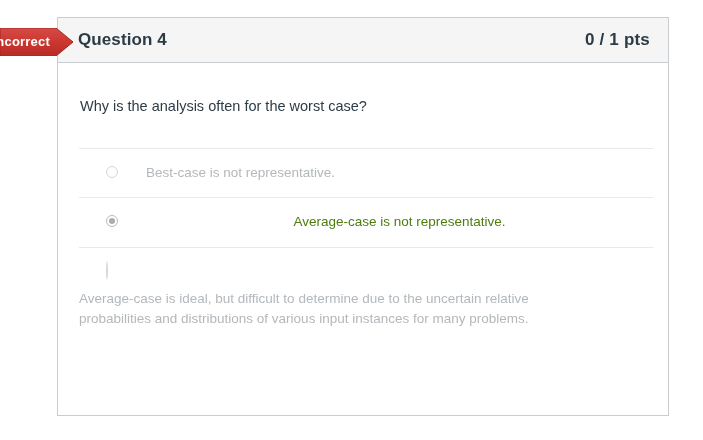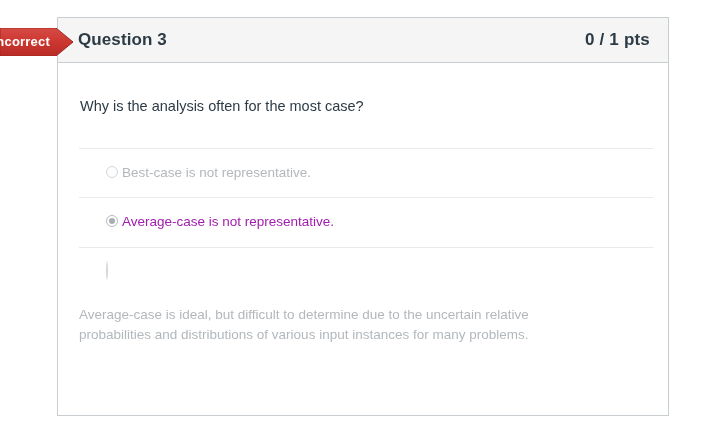--- a/index.html
+++ b/index.html
@@ -144,52 +144,53 @@
     width: 6px;
     height: 6px;
     border-radius: 50%;
     background: #a9adb0;
   }
 
   .answer-text {
     font-size: 13.5px;
     color: #b3b8bc;
     line-height: 1.5;
-    margin-left: 4px;
+    margin-left: 28px;
     flex: 1 1 auto;
   }
   .answer.selected .answer-text {
-    color: #a21caf;
+    color: #4d7c0f;
+    text-align: center;
   }
 
   
   .answer.stacked .answer-row {
     display: block;
   }
   .answer.stacked .radio {
     margin-left: 27px;
   }
   .answer.stacked .answer-text {
     margin-left: 0px;
-    margin-top: 25px;
+    margin-top: 9px;
     max-width: 492px;
   }
 </style>
 </head>
 <body>
 
 <div class="question-card">
 
   <div class="question-header">
-    <div class="question-title">Question 3</div>
+    <div class="question-title">Question 4</div>
     <div class="question-points">0 / 1 pts</div>
   </div>
 
   <div class="question-body">
-    <div class="question-text">Why is the analysis often for the most case?</div>
+    <div class="question-text">Why is the analysis often for the worst case?</div>
 
     <div class="answers">
 
       <div class="answer">
         <div class="answer-row">
           <span class="radio"></span>
           <span class="answer-text">Best-case is not representative.</span>
         </div>
       </div>
 

